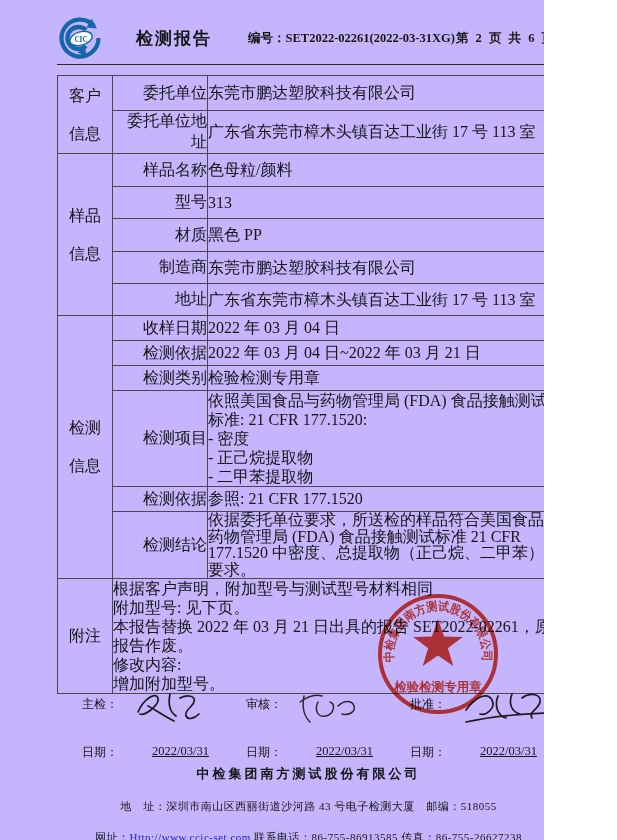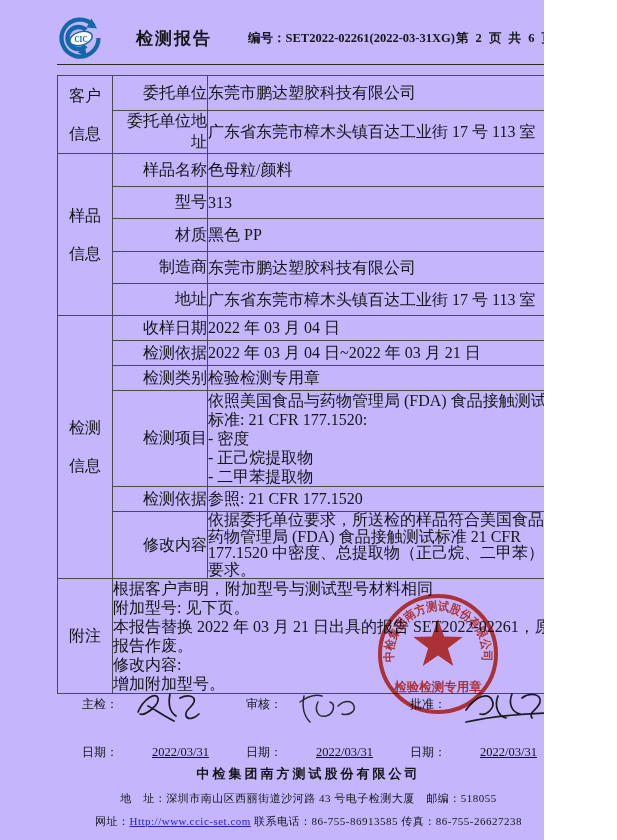--- a/index.html
+++ b/index.html
@@ -26,32 +26,32 @@
   .cell-concl{line-height:16.5px;}
   .cell-note{line-height:19px;padding-top:3px;padding-bottom:3px;}
 
   
   .sig-area{position:absolute;left:57px;top:686px;width:503px;display:flex;}
   .sig-block{flex:1;padding-left:14px;box-sizing:border-box;}
   .sig-block.first{padding-left:25px;}
   .sig-row{display:flex;align-items:center;height:42px;}
   .sig-label{font-size:12px;white-space:nowrap;padding-bottom:6px;}
   .sig-svg{margin-left:12px;}
-  .date-row{display:flex;align-items:center;margin-top:16px;}
+  .date-row{display:flex;margin-top:16px;}
   .date-label{font-size:12px;white-space:nowrap;}
   .date-value{font-size:12.5px;margin-left:34px;white-space:nowrap;text-decoration:underline;}
 
   
   .stamp{position:absolute;left:366px;top:585px;width:144px;height:144px;
          mix-blend-mode:multiply;opacity:.92;pointer-events:none;}
 
   
   .footer{position:absolute;left:0;top:765px;width:617px;text-align:center;}
   .footer-company{font-size:13px;font-weight:bold;letter-spacing:3px;}
-  .footer-line{font-size:11px;margin-top:8px;letter-spacing:.5px;}
+  .footer-line{font-size:11px;margin-top:16px;letter-spacing:.5px;}
   .footer-link{color:#2222cc;text-decoration:underline;}
 </style>
 </head>
 <body>
 
 <div class="page">
 
   <div class="header">
     <svg class="logo" viewBox="0 0 46 46">
       <path d="M 37,11 A 18.5,18.5 0 1 0 41.5,23" fill="none" stroke="#1467a8" stroke-width="4.2"></path>
@@ -128,21 +128,21 @@
       <td class="cell-value cell-items pre">依照美国食品与药物管理局 (FDA) 食品接触测试标准: 21 CFR 177.1520:
 - 密度
 - 正己烷提取物
 - 二甲苯提取物</td>
     </tr>
     <tr style="height:25px">
       <td class="cell-field">检测依据</td>
       <td class="cell-value">参照: 21 CFR 177.1520</td>
     </tr>
     <tr style="height:49px">
-      <td class="cell-field">修改内容</td>
+      <td class="cell-field">检测结论</td>
       <td class="cell-value cell-concl">依据委托单位要求，所送检的样品符合美国食品与药物管理局 (FDA) 食品接触测试标准 21 CFR 177.1520 中密度、总提取物（正己烷、二甲苯）的要求。</td>
     </tr>
 
     <tr style="height:95px">
       <td class="cell-group">附注</td>
       <td class="cell-value cell-note pre" colspan="2">根据客户声明，附加型号与测试型号材料相同
 附加型号: 见下页。
 本报告替换 2022 年 03 月 21 日出具的报告 SET2022-02261，原报告作废。
 修改内容:
 增加附加型号。</td>

